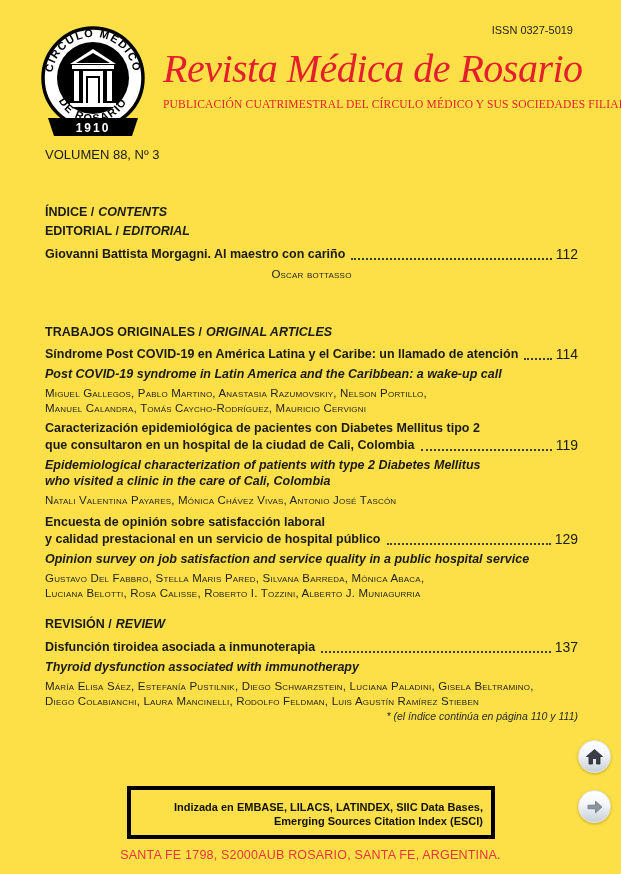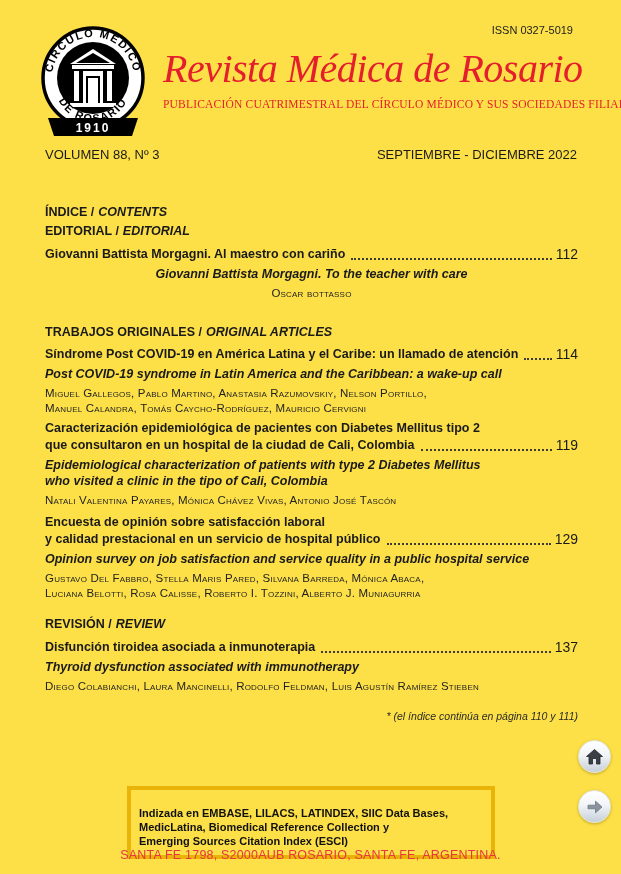--- a/index.html
+++ b/index.html
@@ -33,21 +33,21 @@
   .t-plain { font-weight:bold; font-size:12.5px; line-height:17px; }
   .leader { flex:1; border-bottom:2px dotted #3c3c3c; margin:0 4px 3px 6px; min-width:20px; }
   .pnum { font-weight:normal; font-size:14px; }
   .t-en { font-weight:bold; font-style:italic; font-size:12.5px; line-height:16px; margin-top:3px; }
   .authors { font-variant:small-caps; font-size:11.5px; line-height:14.5px; margin-top:4px; color:#222; letter-spacing:0.2px; }
 
   .note { position:absolute; right:43px; top:710px; font-style:italic; font-size:10.5px; color:#2a2a2a; }
 
   
   .index-box { position:absolute; left:127px; top:786px; width:368px;
-    border:4px solid #eab308; padding:16px 8px 7px; text-align:left; }
+    border:4px solid #000000; padding:10px 8px 7px; text-align:right; }
   .index-box div { font-weight:bold; font-size:11px; line-height:14px; color:#111; }
 
   .address { position:absolute; left:0; right:0; top:848px; text-align:center;
     font-size:12.5px; color:#e8353f; letter-spacing:0.2px; }
 
   
   .navbtn { position:absolute; left:578px; width:33px; height:33px; border-radius:50%;
     cursor:pointer; padding:0; border:1px solid #dfe3e8;
     background:linear-gradient(180deg,#ffffff 0%,#f2f5f8 45%,#c6cfd9 100%);
     box-shadow:0 1px 3px rgba(0,0,0,0.25), inset 0 1px 1px #fff;
@@ -93,37 +93,35 @@
     </svg>
   </div>
 
   <div class="masthead">
     <div class="journal-title">Revista Médica de Rosario</div>
     <div class="journal-subtitle">PUBLICACIÓN CUATRIMESTRAL DEL CÍRCULO MÉDICO Y SUS SOCIEDADES FILIALES</div>
   </div>
 
   <div class="issue-row">
     <span>VOLUMEN 88, Nº 3</span>
-    <span>SEPTIEMBRE - DICIEMBRE 2022</span>
   </div>
 
   <div class="col hdr" style="top:205px;">
     <span>ÍNDICE /</span><span class="it">CONTENTS</span>
   </div>
 
   <div class="col hdr" style="top:224px;">
     <span>EDITORIAL /</span><span class="it">EDITORIAL</span>
   </div>
   <div class="col" style="top:246px;text-align:center;">
     <div class="t-line">
       <span>Giovanni Battista Morgagni. Al maestro con cariño</span>
       <span class="leader"></span>
       <span class="pnum">112</span>
     </div>
-    <div class="t-en">Giovanni Battista Morgagni. To the teacher with care</div>
     <div class="authors">Oscar bottasso</div>
   </div>
 
   <div class="col hdr" style="top:325px;">
     <span>TRABAJOS ORIGINALES /</span><span class="it">ORIGINAL ARTICLES</span>
   </div>
 
   <div class="col" style="top:346px;">
     <div class="t-line">
       <span>Síndrome Post COVID-19 en América Latina y el Caribe: un llamado de atención</span>
@@ -139,21 +137,21 @@
 
   <div class="col" style="top:420px;">
     <div class="t-plain">Caracterización epidemiológica de pacientes con Diabetes Mellitus tipo 2</div>
     <div class="t-line">
       <span>que consultaron en un hospital de la ciudad de Cali, Colombia</span>
       <span class="leader"></span>
       <span class="pnum">119</span>
     </div>
     <div class="t-en">
       <div>Epidemiological characterization of patients with type 2 Diabetes Mellitus</div>
-      <div>who visited a clinic in the tipo of Cali, Colombia</div>
+      <div>who visited a clinic in the care of Cali, Colombia</div>
     </div>
     <div class="authors">Natali Valentina Payares, Mónica Chávez Vivas, Antonio José Tascón</div>
   </div>
 
   <div class="col" style="top:514px;">
     <div class="t-plain">Encuesta de opinión sobre satisfacción laboral</div>
     <div class="t-line">
       <span>y calidad prestacional en un servicio de hospital público</span>
       <span class="leader"></span>
       <span class="pnum">129</span>
@@ -170,29 +168,29 @@
   </div>
 
   <div class="col" style="top:639px;">
     <div class="t-line">
       <span>Disfunción tiroidea asociada a inmunoterapia</span>
       <span class="leader"></span>
       <span class="pnum">137</span>
     </div>
     <div class="t-en">Thyroid dysfunction associated with immunotherapy</div>
     <div class="authors">
+      <div>María Elisa Sáez, Estefanía Pustilnik, Diego Schwarzstein, Luciana Paladini, Gisela Beltramino,</div>
       <div>Diego Colabianchi, Laura Mancinelli, Rodolfo Feldman, Luis Agustín Ramírez Stieben</div>
     </div>
   </div>
 
   <div class="note">* (el índice continúa en página 110 y 111)</div>
 
   <div class="index-box">
     <div>Indizada en EMBASE, LILACS, LATINDEX, SIIC Data Bases,</div>
-    <div>MedicLatina, Biomedical Reference Collection y</div>
     <div>Emerging Sources Citation Index (ESCI)</div>
   </div>
 
   <div class="address">SANTA FE 1798, S2000AUB ROSARIO, SANTA FE, ARGENTINA.</div>
 
   <button class="navbtn home">
     <svg width="17" height="16" viewBox="0 0 17 16">
       <polygon points="8.5,0.5 0.5,7.5 3,7.5 3,15 6.5,15 6.5,9.5 10.5,9.5 10.5,15 14,15 14,7.5 16.5,7.5" fill="#3b3f45" stroke="#23262a" stroke-width="0.8"></polygon>
     </svg>
   </button>

